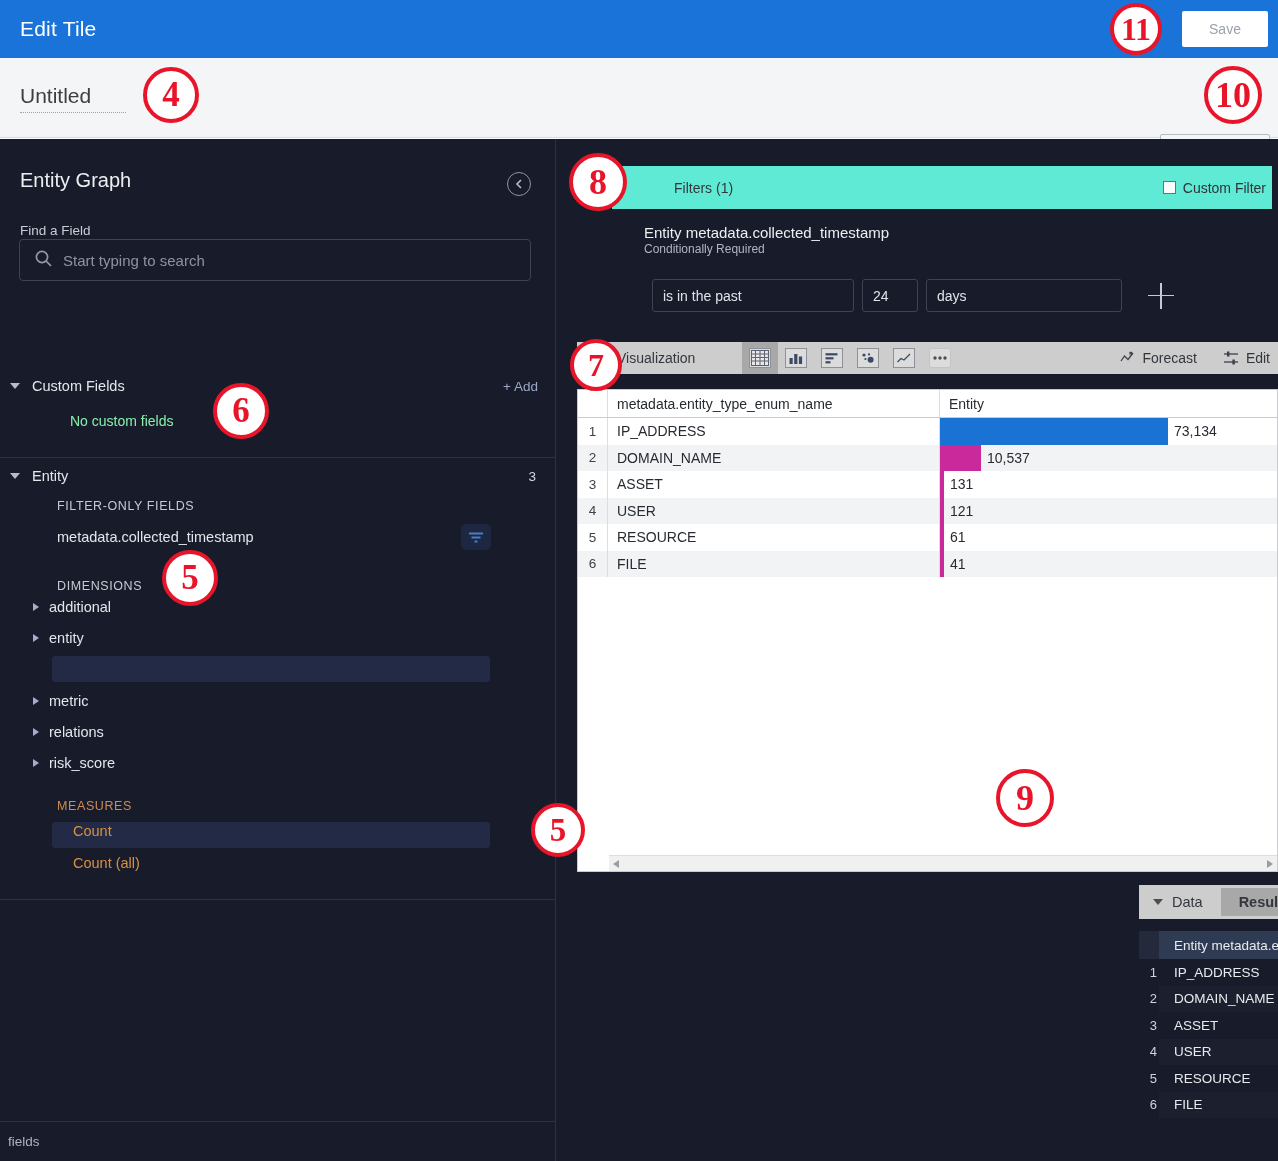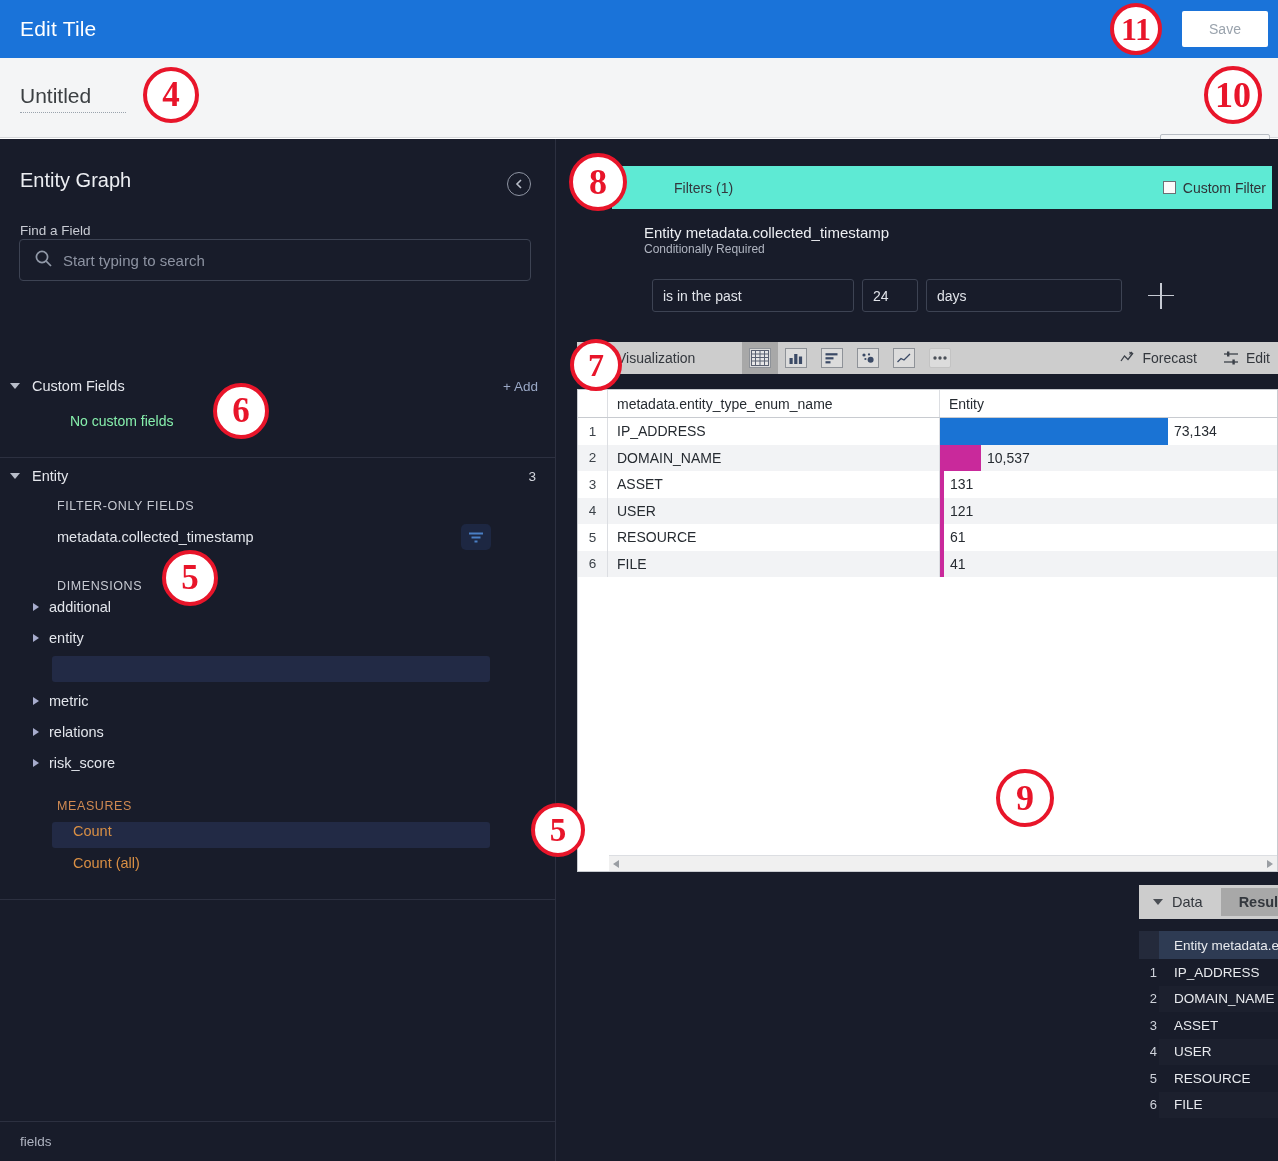--- a/index.html
+++ b/index.html
@@ -144,21 +144,21 @@
   }
   .measure-label { margin-left: 57px; font-size: 14.5px; color: #d98f44; }
 
   .sb-divider {
     position: absolute; left: 0; top: 760px; width: 556px; height: 1px; background: #2c3040;
   }
   .sb-footer {
     position: absolute; left: 0; bottom: 0; width: 556px; height: 40px;
     border-top: 1px solid #2c3040; display: flex; align-items: center;
   }
-  .sb-footer span { margin-left: 20px; font-size: 13.5px; color: #aeb3c0; }
+  .sb-footer span { margin-left: 8px; font-size: 13.5px; color: #aeb3c0; }
 
   
   .rpanel {
     position: absolute; left: 556px; top: 139px; width: 722px; height: 1022px;
     background: #181c2a;
   }
   .filters-bar {
     position: absolute; left: 56px; top: 27px; width: 660px; height: 43px;
     background: #5eead4; display: flex; align-items: center;
   }

